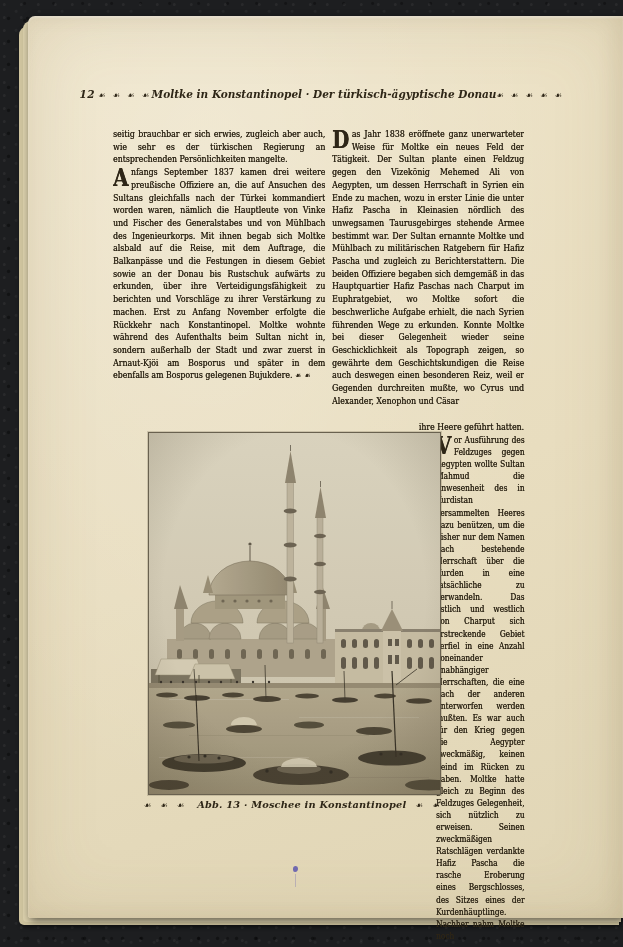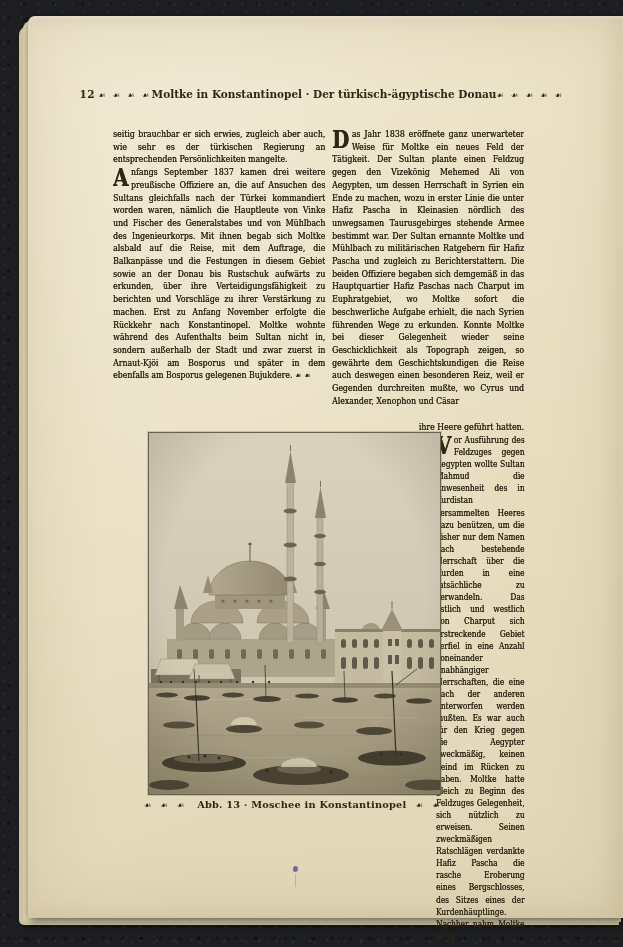--- a/index.html
+++ b/index.html
@@ -26,21 +26,21 @@
       linear-gradient(160deg,#eee4c9 0%,#e8ddbf 55%,#e0d5b5 100%);
     box-shadow: inset 0 0 70px rgba(130,105,60,.17), inset -8px 0 18px rgba(120,95,55,.10),
                 inset 0 2px 2px rgba(255,255,255,.45), 2px 3px 8px rgba(0,0,0,.55);
   }
   .ink{color:#2e2617;font-family:"DejaVu Serif",serif;}
   .orn{font-family:"DejaVu Sans",sans-serif;letter-spacing:2px;font-size:8.5px;}
 
   .header{
     position:absolute;left:113px;top:88px;width:418px;
     display:flex;justify-content:center;align-items:baseline;
-    font-weight:bold;font-size:10.5px;white-space:nowrap;
+    font-weight:bold;font-size:10.5px;white-space:nowrap;font-style:italic;
   }
   .header .pgnum{margin-right:3px;letter-spacing:.5px;}
 
   .col{position:absolute;text-align:justify;transform-origin:0 0;
        text-shadow:.25px 0 0 currentColor;hyphens:auto;overflow-wrap:anywhere;}
   #col-left{left:113px;top:128px;width:266px;font-size:9.8px;line-height:12.7px;
             transform:scaleX(.798);max-height:302px;overflow:hidden;}
   #col-right{left:332px;top:128px;width:241px;font-size:9.8px;line-height:12.7px;
              transform:scaleX(.797);max-height:293px;overflow:hidden;}
   .lastline{position:absolute;left:332px;top:421px;width:241px;font-size:9.8px;
@@ -51,21 +51,21 @@
   .dropcap{float:left;font-size:25px;line-height:22px;font-weight:bold;margin:1px 3px 0 0;}
   .endorn{font-family:"DejaVu Sans",sans-serif;font-size:8px;letter-spacing:1px;}
 
   .figure{position:absolute;left:148px;top:432px;width:291px;height:361px;
           border:1px solid #69614f;box-shadow:0 0 0 1px rgba(90,80,60,.22);background:#d6cfbc;}
   .figure svg{display:block;}
 
   .caption{position:absolute;left:126px;top:799px;width:335px;text-align:center;
            font-weight:bold;font-size:9.8px;white-space:nowrap;}
   .caption .orn{letter-spacing:3px;}
-  .caption .cap-text{margin:16px 6px;letter-spacing:.2px;}
+  .caption .cap-text{margin:16px 6px;letter-spacing:.2px;font-style:italic;}
 
   .ink-spot{position:absolute;left:293px;top:866px;width:5px;height:6px;
             background:#5d57ae;border-radius:55% 45% 60% 40%;opacity:.85;filter:blur(.3px);}
   .ink-streak{position:absolute;left:295px;top:874px;width:1px;height:13px;
               background:#6a64b5;opacity:.32;}
 </style>
 </head>
 <body>
 
 <div class="stage">

